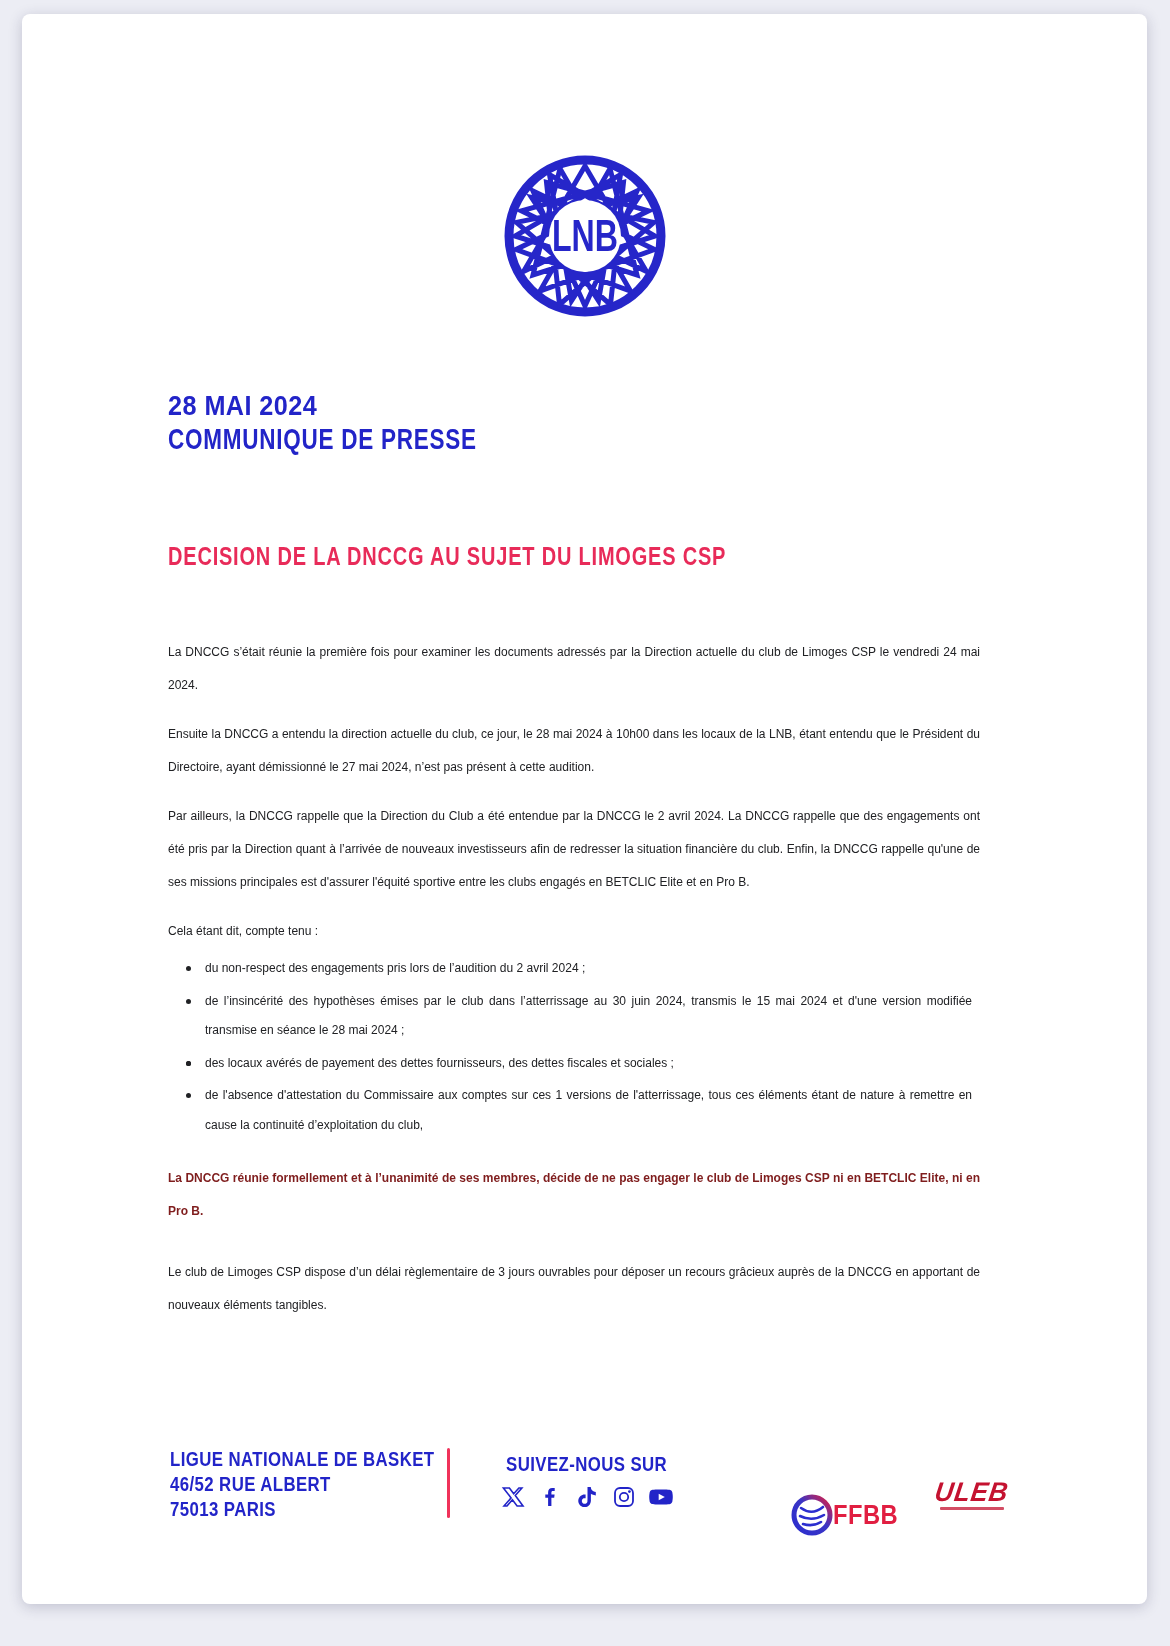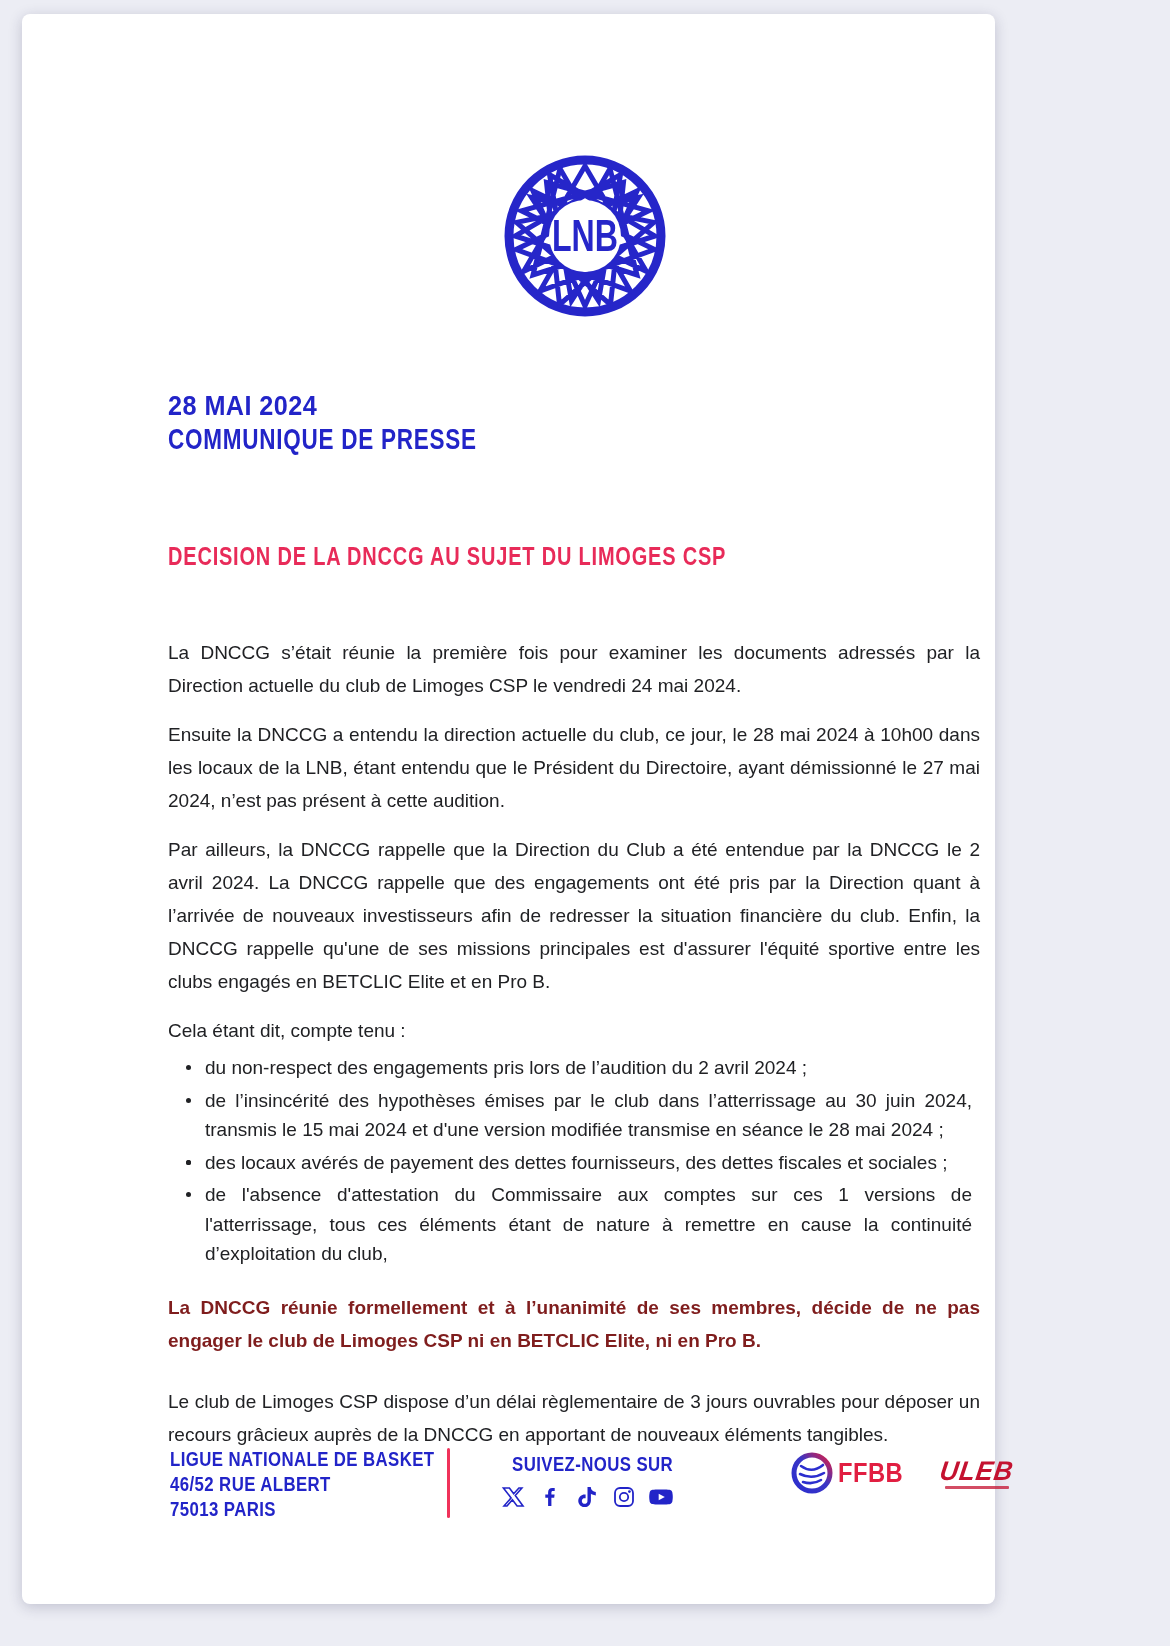--- a/index.html
+++ b/index.html
@@ -4,21 +4,21 @@
 <style>
   html,body{margin:0;padding:0;}
   body{
     width:1170px;height:1646px;
     background:#ECEDF4;
     font-family:"Liberation Sans", sans-serif;
     overflow:hidden;position:relative;
   }
   .paper{
     position:absolute;left:22px;top:14px;
-    width:973px;height:1590px;
+    width:1125px;height:1590px;
     background:#FFFFFF;
     border-radius:8px;
     box-shadow:0 3px 14px rgba(40,40,80,.22);
   }
   
   .lnb-logo{position:absolute;left:478px;top:137px;width:170px;height:170px;}
   
   .cond{display:inline-block;transform-origin:left center;white-space:nowrap;}
   .date{
     position:absolute;left:146px;top:376px;
@@ -31,21 +31,21 @@
     transform:scaleX(0.75);letter-spacing:1px;
   }
   .doc-title{
     position:absolute;left:146px;top:528px;
     font-size:25px;font-weight:800;color:#E82B59;
     transform:scaleX(0.8);letter-spacing:1px;
   }
   
   .body-copy{
     position:absolute;left:146px;top:622px;width:812px;
-    font-size:19px;line-height:33px;color:#202124;
+    font-size:12px;line-height:33px;color:#202124;
     text-align:justify;
   }
   .body-copy p{margin:0 0 16px 0;}
   .body-copy p.lead-in{margin-bottom:6px;}
   .bullets{margin:0 8px 6px 0;}
   .bullet-item{
     position:relative;padding-left:37px;line-height:29.5px;margin:0 0 3px 0;
   }
   .bullet-dot{
     position:absolute;left:18px;top:12px;
@@ -58,34 +58,34 @@
     position:absolute;left:148px;top:1432px;
     font-size:21px;font-weight:800;color:#2224C8;line-height:25px;
     transform:scaleX(0.8);transform-origin:left top;letter-spacing:.5px;
     white-space:nowrap;
   }
   .footer-divider{
     position:absolute;left:425px;top:1434px;width:3px;height:70px;
     background:#F0325A;border-radius:2px;
   }
   .follow{
-    position:absolute;left:459px;top:1438px;width:212px;text-align:right;
+    position:absolute;left:459px;top:1438px;width:212px;text-align:center;
   }
   .follow-label{
     display:inline-block;font-size:21px;font-weight:800;color:#2224C8;
     transform:scaleX(0.8);letter-spacing:.5px;white-space:nowrap;
   }
   .social-row{
     margin-top:9px;display:flex;justify-content:center;gap:13px;align-items:center;
   }
   .social-row .sicon{width:24px;height:24px;display:block;cursor:pointer;}
   .partners{
     position:absolute;left:769px;top:1438px;display:flex;align-items:center;gap:26px;
   }
-  .ffbb{display:flex;align-items:center;gap:5px;}
+  .ffbb{display:flex;align-items:center;margin-top:42px;}
   .ffbb-text{font-size:27px;font-weight:800;color:#E11E41;transform:scaleX(0.88);transform-origin:left center;letter-spacing:.5px;}
   .uleb{display:flex;flex-direction:column;align-items:center;}
   .uleb-text{
     font-size:27px;font-weight:800;font-style:italic;color:#C41230;
     transform:skewX(-8deg) scaleX(0.95);letter-spacing:1px;line-height:26px;
   }
   .uleb-sub{width:64px;height:3px;background:#C41230;opacity:.75;margin-top:2px;border-radius:1px;}
 </style>
 </head>
 <body>

